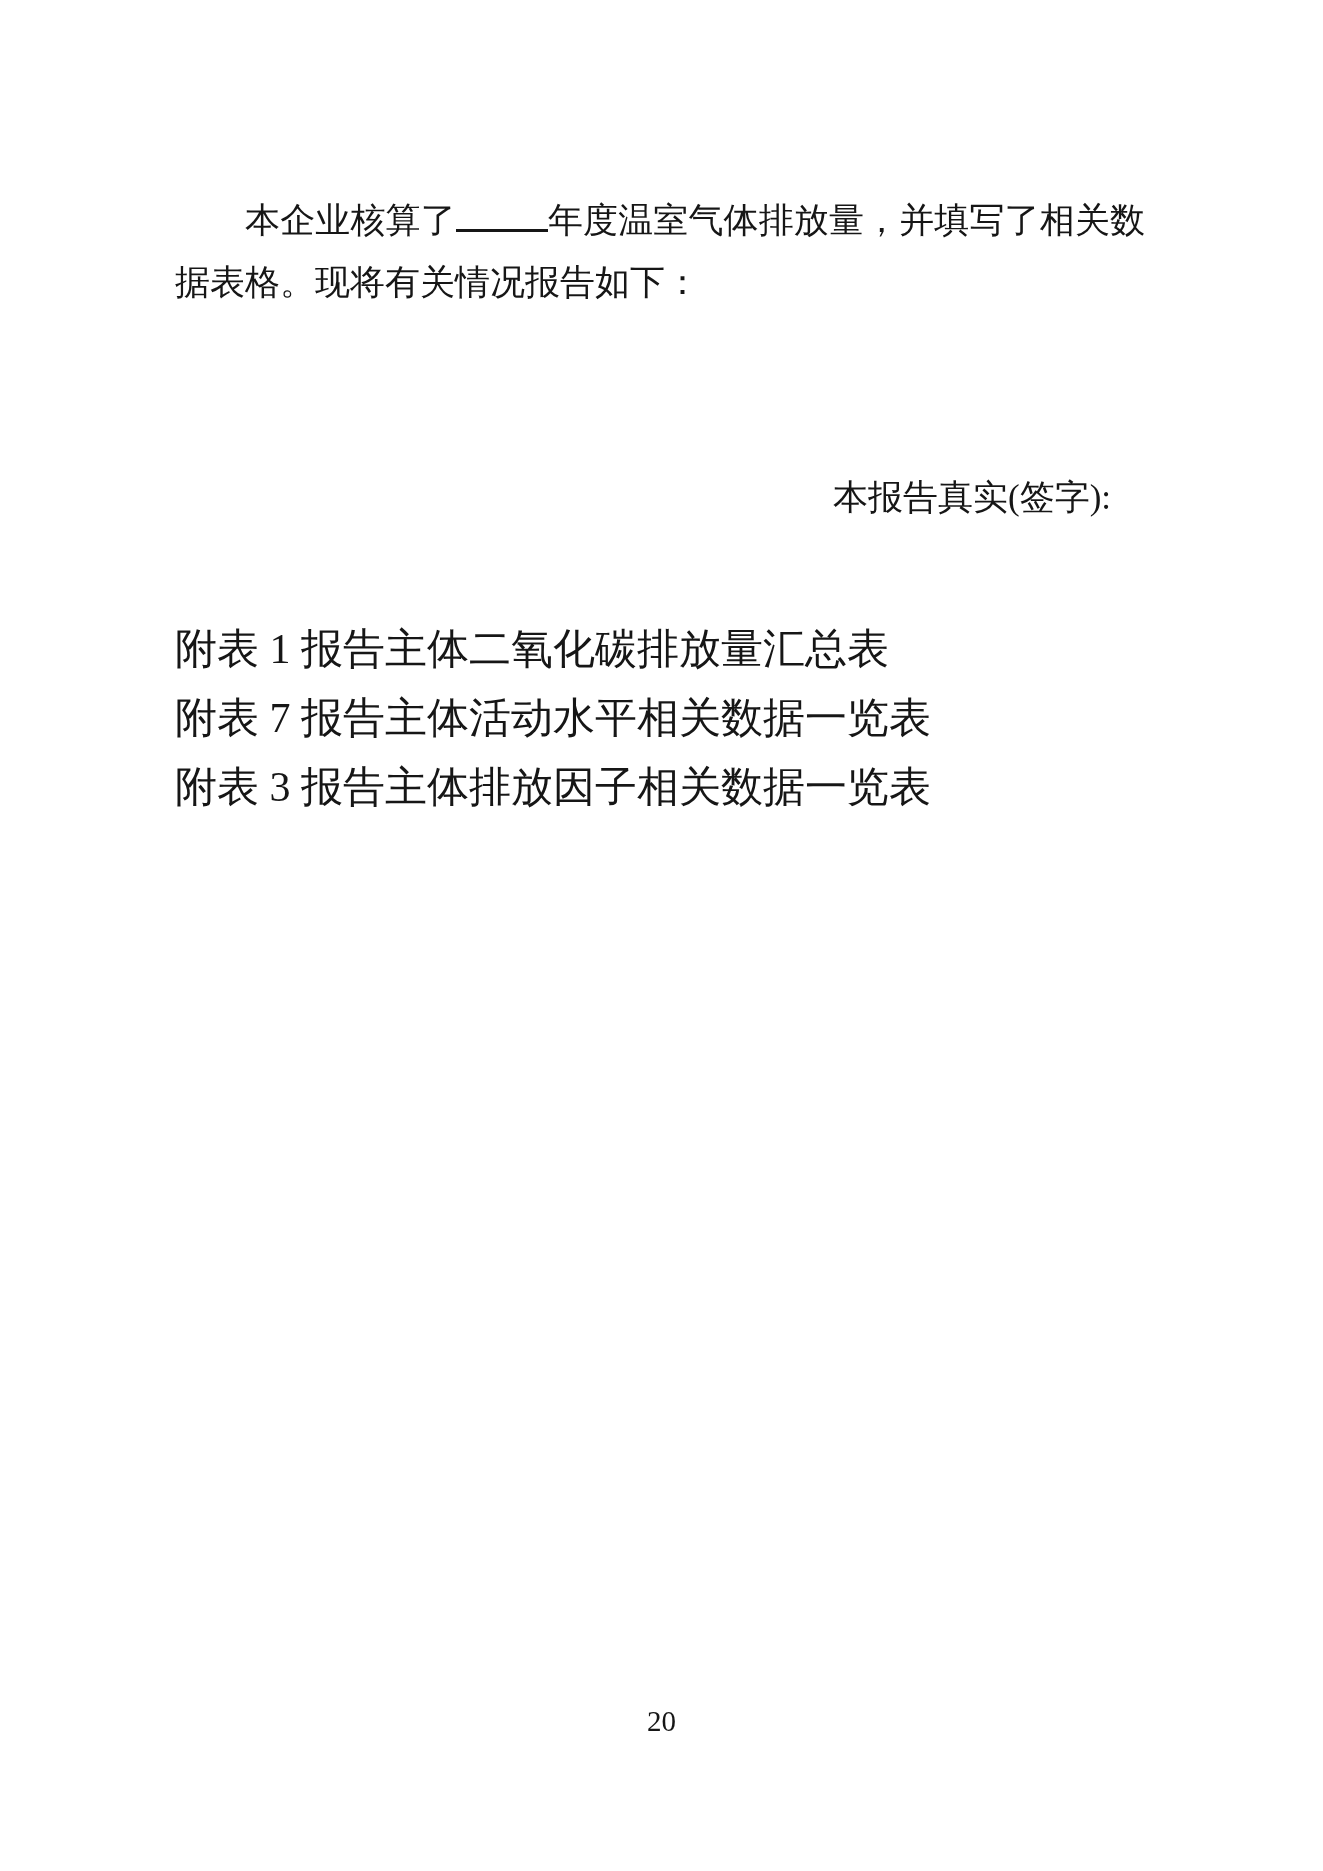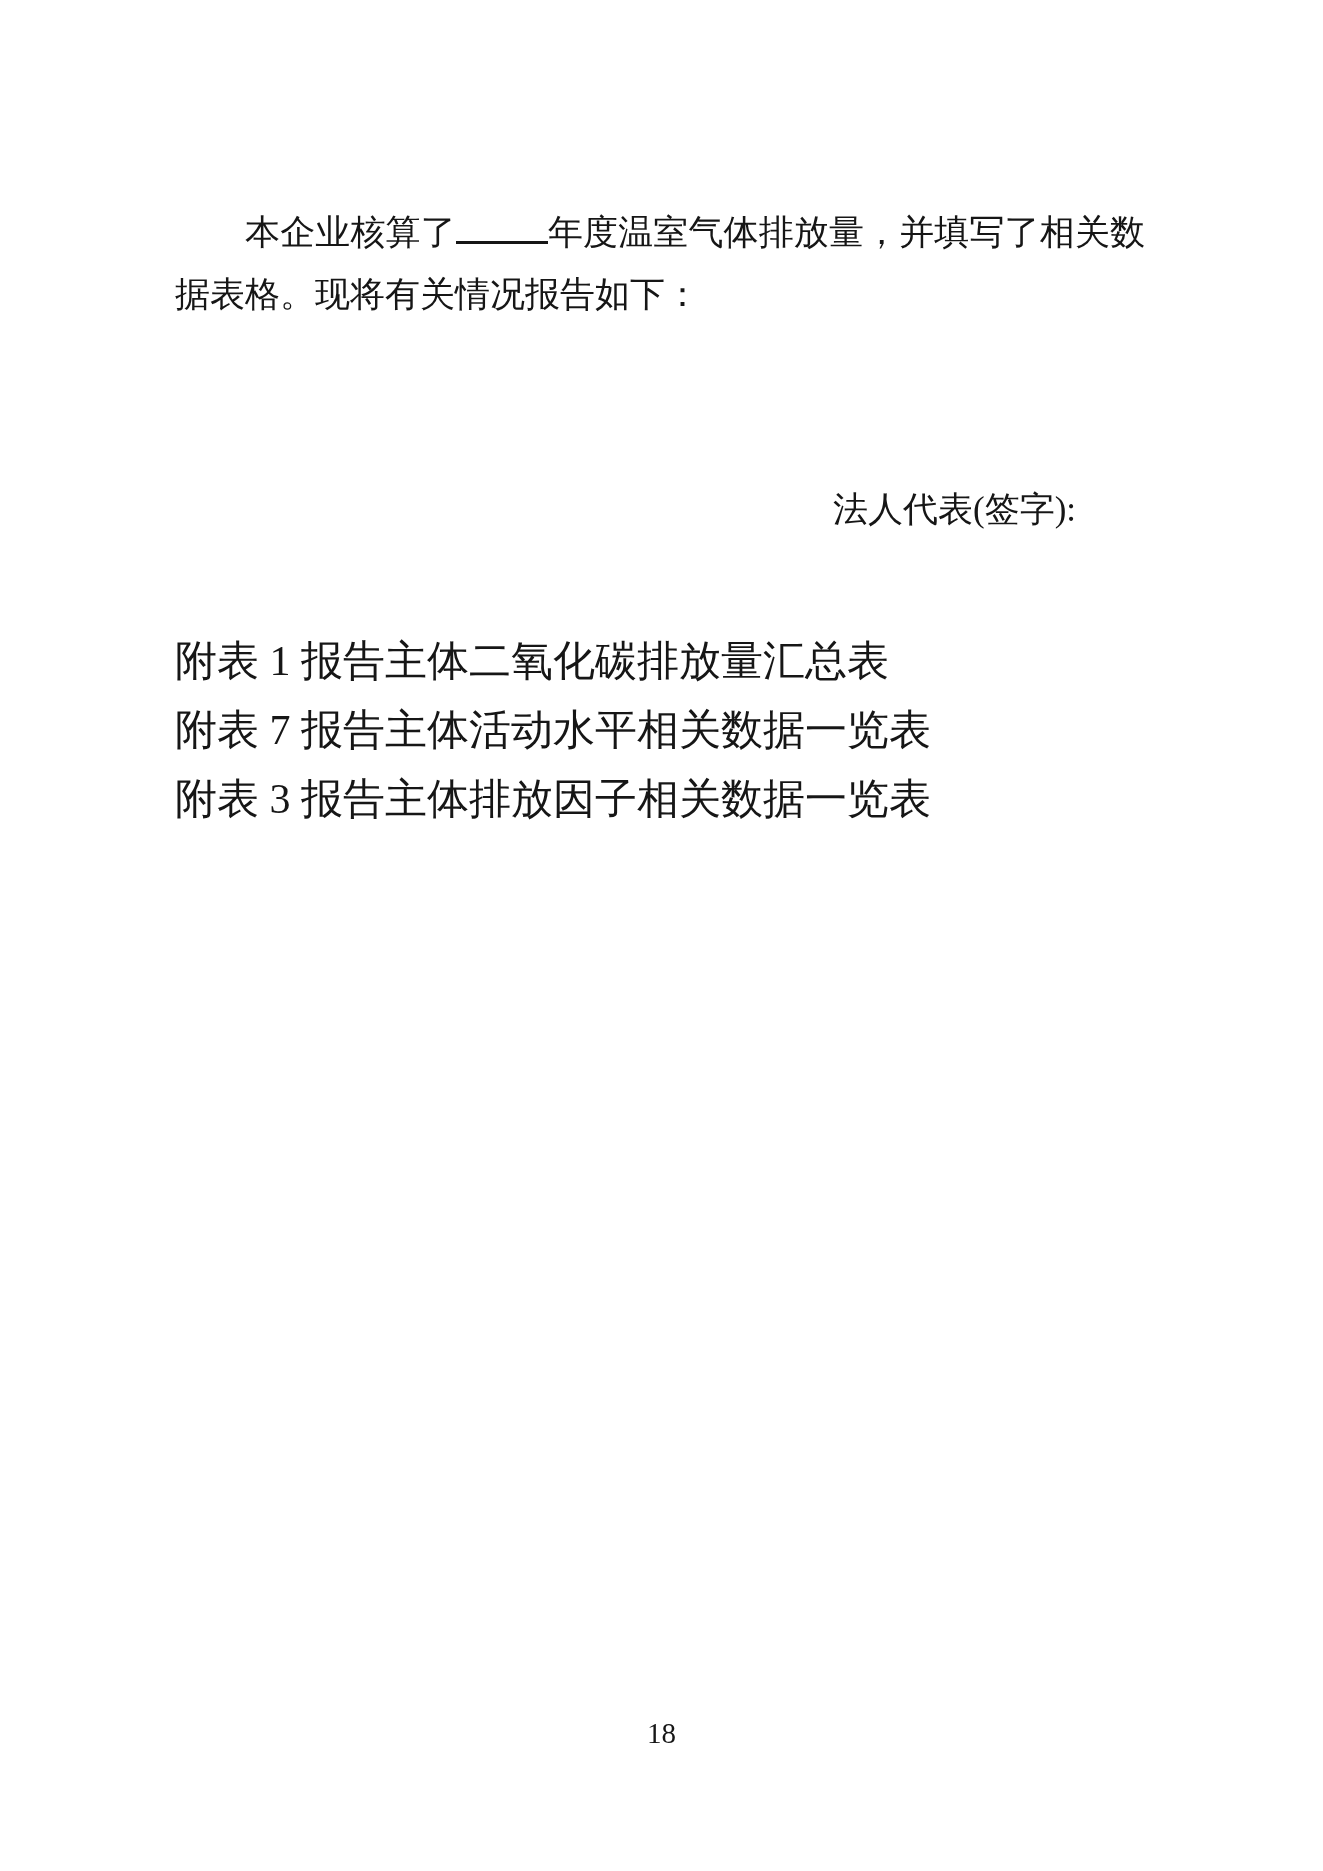--- a/index.html
+++ b/index.html
@@ -1,21 +1,21 @@
 <!DOCTYPE html>
 <html><head>
 <meta charset="utf-8">
 <style>
   * { margin: 0; padding: 0; box-sizing: border-box; }
   html, body { background: #ffffff; }
   .page {
     position: relative;
     width: 1323px;
     height: 1755px;
-    margin: 12px auto;
+    margin: 0 auto;
     background: #ffffff;
     color: #161616;
     font-family: "Liberation Serif", "DejaVu Serif", serif;
     padding: 0 178px 0 175px;
     overflow: hidden;
   }
   .para {
     font-size: 35px;
     text-align: justify;
     text-indent: 70px;
@@ -69,24 +69,24 @@
 </head>
 <body>
 
 <div class="page">
 
   <p class="para para-intro"><span>本企业核算了</span><span class="blank-line"></span><span>年度温室气体排放量，并填写了相关数据表格。现将有关情况报告如下：</span></p>
 
 
 
   <div class="signature">
-    <div>法人代表(签字):</div>
+    <div>本报告真实(签字):</div>
   </div>
 
   <div class="appendices">
     <div>附表 1 报告主体二氧化碳排放量汇总表</div>
     <div>附表 7 报告主体活动水平相关数据一览表</div>
     <div>附表 3 报告主体排放因子相关数据一览表</div>
   </div>
 
-  <div class="page-number">18</div>
+  <div class="page-number">20</div>
 
 </div>
 
 </body></html>

